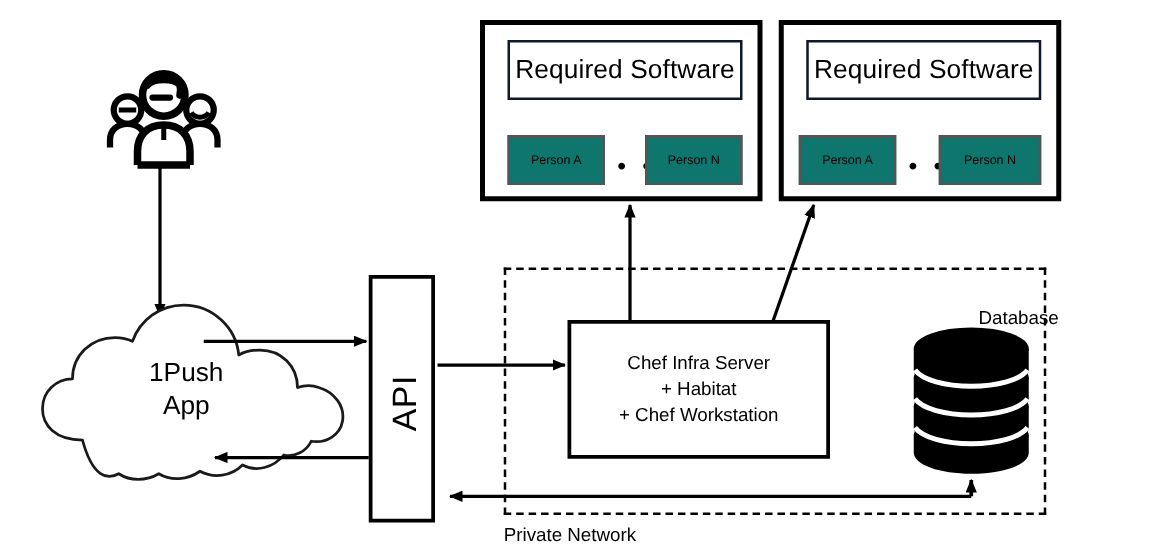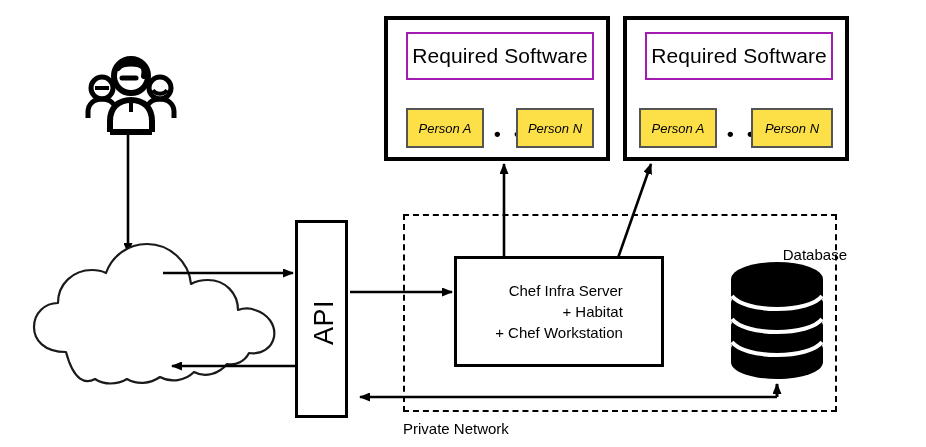--- a/index.html
+++ b/index.html
@@ -28,41 +28,40 @@
   }
   
   .group-box {
     position: absolute;
     border: 4px solid #000;
     background: #fff;
     box-sizing: border-box;
   }
   .inner-box {
     position: absolute;
-    border: 2px solid #a21caf;
+    border: 2px solid #0f172a;
     background: #fff;
     box-sizing: border-box;
     display: flex;
     align-items: center;
     justify-content: center;
   }
   .software-title {
     font-size: 21px;
     letter-spacing: .1px;
   }
   .person-box {
     position: absolute;
     border: 2px solid #555;
-    background: #fde047;
+    background: #0f766e;
     box-sizing: border-box;
     display: flex;
     align-items: center;
     justify-content: center;
-    font-size: 13px;
-    font-style: italic;
+    font-size: 10px;
   }
   .ellipsis-dots {
     position: absolute;
     font-size: 19px;
     font-weight: 700;
     letter-spacing: 4px;
     line-height: 1;
     color: #000;
   }
   
@@ -85,21 +84,21 @@
     position: absolute;
     border: 3px solid #000;
     background: #fff;
     box-sizing: border-box;
     display: flex;
     align-items: center;
     justify-content: center;
   }
   .server-text {
     font-size: 15px;
-    text-align: right;
+    text-align: center;
     line-height: 1.42;
     white-space: pre-line;
   }
   
   .dashed-region {
     position: absolute;
     border: 2px dashed #000;
     background: transparent;
     box-sizing: border-box;
   }
@@ -239,16 +238,18 @@
   <div class="api-box layer-front" style="left:295px; top:220px; width:53px; height:198px;">
     <div class="api-text" style="left:-40px; top:84px; width:133px; text-align:center;">API</div>
   </div>
 
   <div class="server-box layer-front" style="left:454px; top:256px; width:210px; height:111px;">
     <div class="server-text">Chef Infra Server
 + Habitat
 + Chef Workstation</div>
   </div>
 
+  <div class="cloud-text layer-front" style="left:54px; top:286px; width:190px;">1Push
+App</div>
 
   <div class="db-caption layer-front" style="left:707px; top:246px; width:140px;">Database</div>
 
 </div>
 
 </body></html>

